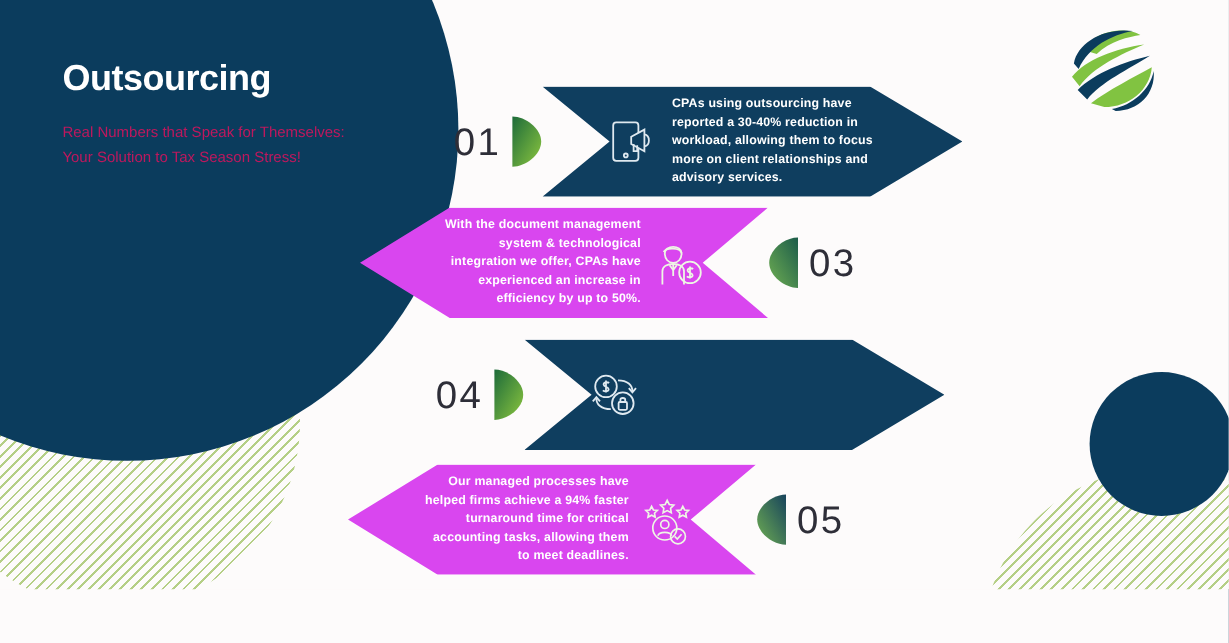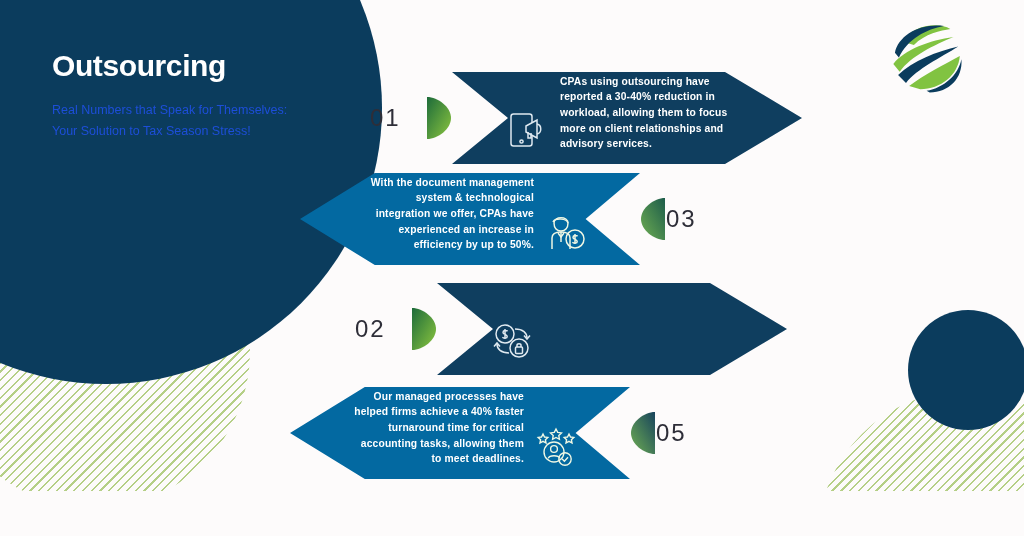--- a/index.html
+++ b/index.html
@@ -38,56 +38,56 @@
     background:#0b3c5d;z-index:2;
   }
 
   
   .headline{position:absolute;left:52px;top:50px;width:240px;z-index:6;}
   .headline h1{
     margin:0;color:#ffffff;font-size:30px;line-height:1.08;
     font-weight:bold;letter-spacing:-0.4px;
   }
   .headline p{
-    margin:18px 0 0 0;color:#1d4ed8;font-size:12.5px;line-height:1.62;
+    margin:18px 0 0 0;color:#be185d;font-size:12.5px;line-height:1.62;
     font-weight:normal;
   }
 
   
   .logo{position:absolute;left:884px;top:18px;width:82px;height:76px;z-index:6;}
 
   
   .row{position:absolute;z-index:5;display:flex;align-items:center;}
   .row-1{left:370px;top:72px;}
   .row-2{left:300px;top:173px;}
   .row-3{left:355px;top:283px;}
   .row-4{left:290px;top:387px;}
 
   .num{
-    font-size:24px;color:#2e2e38;font-weight:normal;letter-spacing:2px;
-    width:56px;text-align:left;flex:none;
+    font-size:32px;color:#2e2e38;font-weight:normal;letter-spacing:2px;
+    width:56px;text-align:center;flex:none;
   }
 
   
   .pill{width:26px;height:46px;flex:none;}
 
   
   .banner{
-    position:relative;display:flex;align-items:flex-end;
+    position:relative;display:flex;align-items:center;
     padding:12px 0;box-sizing:border-box;
   }
   .banner-r{            
     width:350px;height:92px;
     background:#0f3e5f;
     clip-path:polygon(0 0, 78% 0, 100% 50%, 78% 100%, 0 100%, 16% 50%);
     padding-left:54px;padding-right:58px;
   }
   .banner-l{            
     width:340px;height:92px;
-    background:#0369a1;
+    background:#d946ef;
     clip-path:polygon(22% 0, 100% 0, 84% 50%, 100% 100%, 22% 100%, 0 50%);
     padding-left:62px;padding-right:52px;
   }
 
   .banner-txt{
     color:#ffffff;font-size:10.3px;line-height:1.52;font-weight:bold;
     letter-spacing:0.15px;
   }
   .banner-r .banner-txt{text-align:left;}
   .banner-l .banner-txt{text-align:right;}
@@ -176,21 +176,21 @@
               <stop offset="100%" stop-color="#6fae52"></stop>
         </linearGradient>
           </defs>
         <path d="M25 2 C14 2, 1 12, 1 23 C1 34, 14 44, 25 44 Z" fill="url(#g2)"></path>
       </svg>
     </div>
     <div class="num">03</div>
   </div>
 
   <div class="row row-3">
-    <div class="num">02</div>
+    <div class="num">04</div>
     <div class="pill">
       <svg viewBox="0 0 26 46" width="26" height="46">
         <defs>
             <linearGradient id="g3" x1="0" y1="0" x2="1" y2="1">
           <stop offset="0%" stop-color="#1d6b3a"></stop>
               <stop offset="100%" stop-color="#8cc63f"></stop>
         </linearGradient>
           </defs>
         <path d="M1 2 C12 2, 25 12, 25 23 C25 34, 12 44, 1 44 Z" fill="url(#g3)"></path>
       </svg>
@@ -207,21 +207,21 @@
           <path d="M33 16.5 L36 20 L39 16.5"></path>
           <path d="M18 34 C10 34, 6 30, 6 25"></path>
           <path d="M9 27.5 L6 24 L3 27.5"></path>
         </svg>
       </span>
     </div>
   </div>
 
   <div class="row row-4">
     <div class="banner banner-l">
-      <span class="banner-txt">Our managed processes have helped firms achieve a 40% faster turnaround time for critical accounting tasks, allowing them to meet deadlines.</span>
+      <span class="banner-txt">Our managed processes have helped firms achieve a 94% faster turnaround time for critical accounting tasks, allowing them to meet deadlines.</span>
       <span class="banner-icon">
         <svg viewBox="0 0 44 44" width="44" height="44" fill="none" stroke="#eef7e4" stroke-width="1.4">
           <path d="M9 11 l1.5 3 3.3 .4 -2.4 2.3 .6 3.2 -3-1.6 -3 1.6 .6-3.2 -2.4-2.3 3.3-.4 Z"></path>
           <path d="M22 6 l1.7 3.4 3.8 .5 -2.7 2.7 .6 3.7 -3.4-1.8 -3.4 1.8 .6-3.7 -2.7-2.7 3.8-.5 Z"></path>
           <path d="M35 11 l1.5 3 3.3 .4 -2.4 2.3 .6 3.2 -3-1.6 -3 1.6 .6-3.2 -2.4-2.3 3.3-.4 Z"></path>
           <circle cx="20" cy="29" r="10"></circle>
           <circle cx="20" cy="26" r="3.4"></circle>
           <path d="M14.2 35.4 C15.4 31.8, 24.6 31.8, 25.8 35.4"></path>
           <circle cx="31" cy="36" r="6.2"></circle>
           <path d="M28.2 36 L30.4 38.2 L34 34.2"></path>

